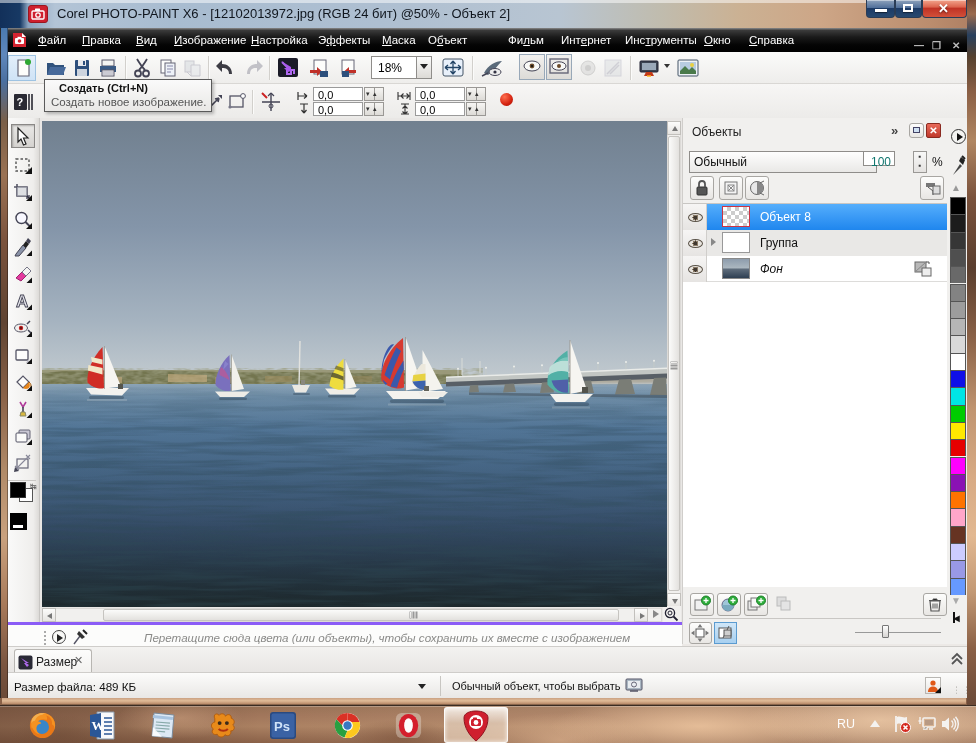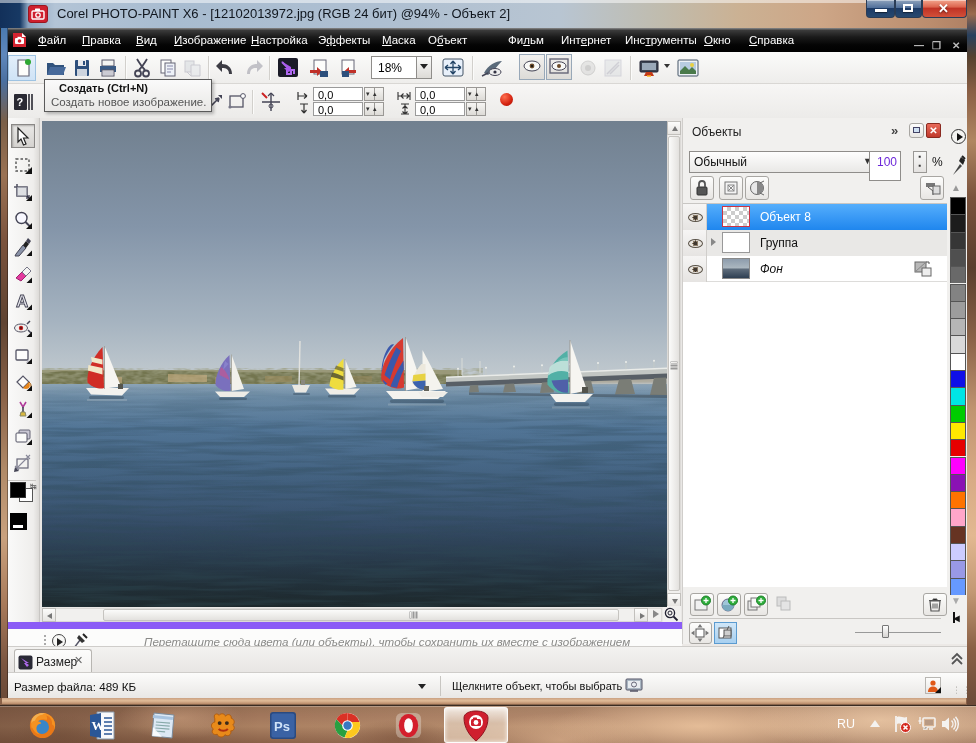--- a/index.html
+++ b/index.html
@@ -48,21 +48,21 @@
 .tbx{left:13px;width:20px;height:20px;}
 .sep{top:4px;width:1px;height:24px;background:#d2d0cc;box-shadow:1px 0 0 #fbfbfa;}
 .tbbtn{width:26px;height:26px;background:linear-gradient(#f2f1ef,#dddbd7);border:1px solid #98a8b8;}
 .pfl{width:16px;height:14px;}
 .spin{width:20px;height:14px;background:linear-gradient(#f6f5f3,#dddbd7);border:1px solid #9a9895;}
 .spin:before{content:"";position:absolute;left:9px;top:0;bottom:0;width:1px;background:#9a9895;}
 .spin:after{content:"\25BE\2009\25B4";position:absolute;left:1px;top:2px;font-size:7px;color:#333;letter-spacing:1px;}
 .sbtn{width:14px;height:14px;background:linear-gradient(#fcfcfb,#e6e4e1);border:1px solid #c2c0bc;}
 .tic{top:4px;width:31px;height:31px;}
 
-#traybar{left:0;top:622px;width:682px;height:25px;background:#fcfcfb;border-top:7px solid #8b5cf6;}
+#traybar{left:0;top:622px;width:682px;height:25px;background:#fcfcfb;border-top:3px solid #8b5cf6;}
 #tabbar{left:0;top:646px;width:968px;height:26px;background:linear-gradient(#f3f2f0,#e8e6e4);border-top:1px solid #cfcdca;}
 #statusbar{left:0;top:672px;width:968px;height:26px;background:linear-gradient(#fcfcfb,#e9e7e5);border-top:1px solid #cfcdca;}
 #winbottom{left:0;top:698px;width:968px;height:7px;background:linear-gradient(#caa183,#e0bb97 40%,#b88a68 85%,#5a4232);border-left:2px solid #8a6248;border-right:2px solid #8a6248;}
 #wallleft{left:0;top:28px;width:8px;height:670px;background:linear-gradient(#4a7ab0 0%,#5f88bc 4%,#4a6f9f 8%,#7a5f48 14%,#9a7254 22%,#7a523c 32%,#5f4432 44%,#8a6248 55%,#b08a68 66%,#c9a17e 76%,#a87a5a 86%,#7a5540 95%,#6b4a38 100%);border-left:1px solid #2a2a2a;border-right:1px solid rgba(0,0,0,.35);}
 #wallright{left:967px;top:0;width:9px;height:705px;background:linear-gradient(#7a4a36 0%,#9a6a4e 2%,#28405e 5%,#55412f 8%,#8a5f45 13%,#b08662 20%,#7a523c 28%,#5a3e2e 38%,#8a6248 48%,#c09470 58%,#d8ab85 68%,#e2b891 76%,#c29874 84%,#8a6046 92%,#6b4a38 100%);}
 
 #taskbar{left:0;top:705px;width:976px;height:38px;
 background:
  radial-gradient(200px 40px at 700px 20px,rgba(238,198,160,.8),rgba(238,198,160,0) 75%),
  radial-gradient(180px 40px at 880px 14px,rgba(240,205,170,.75),rgba(240,205,170,0) 75%),
@@ -81,21 +81,21 @@
   <div id="titlebar" class="abs">
     <div class="topsheen abs"></div>
     <div id="titleicon" class="abs">
         <svg width="18" height="16" viewBox="0 0 18 16" style="position:absolute;left:0px;top:0px;">
           <rect x="1" y="1" width="16" height="14" rx="2" fill="#cf1f2e"></rect>
           <rect x="3" y="5" width="12" height="8" rx="1" fill="none" stroke="#fff" stroke-width="1.4"></rect>
           <circle cx="9" cy="9" r="2.2" fill="none" stroke="#fff" stroke-width="1.3"></circle>
           <rect x="6" y="2.5" width="5" height="2.5" rx="0.5" fill="#fff"></rect>
         </svg>
       </div>
-    <div id="titletext" class="abs">Corel PHOTO-PAINT X6 - [12102013972.jpg (RGB 24 бит) @94% - Объект 2]</div>
+    <div id="titletext" class="abs">Corel PHOTO-PAINT X6 - [12102013972.jpg (RGB 24 бит) @50% - Объект 2]</div>
     <div id="btnmin" class="abs capbtn">
         <span style="position:absolute;left:8px;top:9px;width:12px;height:3px;background:#fff;box-shadow:0 1px 1px rgba(0,0,0,.5);"></span>
       </div>
     <div id="btnmax" class="abs capbtn">
         <span style="position:absolute;left:7px;top:4px;width:10px;height:8px;border:2px solid #fff;box-shadow:0 1px 1px rgba(0,0,0,.4);"></span>
       </div>
     <div id="btncls" class="abs capbtn">
         <span style="position:absolute;left:15px;top:1px;color:#fff;font-size:13px;font-weight:bold;text-shadow:0 1px 2px rgba(0,0,0,.5);">✕</span>
       </div>
   </div>
@@ -590,21 +590,21 @@
     <div class="abs" style="left:208px;top:5px;font-size:13px;color:#444;font-weight:bold;">»</div>
     <div class="abs dkbtn" style="left:226px;top:5px;width:15px;height:15px;">
         <span style="position:absolute;left:3px;top:3px;width:7px;height:6px;border:1px solid #446;background:#cfe0f2;"></span>
       </div>
     <div class="abs" style="left:243px;top:5px;width:15px;height:15px;background:linear-gradient(#e86a5a,#c0392b);border:1px solid #8a2a20;border-radius:2px;color:#fff;font-size:10px;font-weight:bold;text-align:center;line-height:13px;">✕</div>
 
     <div class="abs" style="left:6px;top:33px;width:188px;height:22px;background:linear-gradient(#fefefe,#e9e8e6);border:1px solid #8f8d8a;">
       <span style="position:absolute;left:4px;top:3px;font-size:12px;color:#111;">Обычный</span>
       <span style="position:absolute;right:4px;top:4px;font-size:9px;color:#333;">▼</span>
     </div>
-    <div class="abs" style="left:186px;top:33px;width:32px;height:30px;background:#fff;border:1px solid #8f8d8a;font-size:12px;color:#6d28d9;text-align:right;padding:3px 3px 0 0;">100</div>
+    <div class="abs" style="left:180px;top:33px;width:32px;height:15px;background:#fff;border:1px solid #8f8d8a;font-size:12px;color:#0f766e;text-align:right;padding:3px 3px 0 0;">100</div>
     <div class="abs" style="left:230px;top:33px;width:14px;height:22px;background:linear-gradient(#f8f8f7,#e4e2e0);border:1px solid #9a9895;font-size:8px;color:#333;text-align:center;line-height:9px;">▪<br>▪</div>
     <div class="abs" style="left:249px;top:37px;font-size:12px;color:#111;">%</div>
 
     <div class="abs dkbtn" style="left:7px;top:58px;width:24px;height:24px;"><svg width="22" height="22" viewBox="0 0 22 22">
           <rect x="6" y="10" width="10" height="8" rx="1" fill="#555" stroke="#333"></rect>
           <path d="M8 10 V7 a3 3 0 0 1 6 0 V10" fill="none" stroke="#555" stroke-width="1.8"></path>
         </svg></div>
     <div class="abs dkbtn" style="left:36px;top:58px;width:24px;height:24px;"><svg width="22" height="22" viewBox="0 0 22 22">
           <rect x="5" y="5" width="12" height="12" fill="#f4f4f4" stroke="#777"></rect>
           <rect x="8" y="8" width="6" height="6" fill="none" stroke="#888"></rect>
@@ -752,21 +752,21 @@
     </div>
     <div class="abs" style="left:0;top:26px;width:968px;height:0px;border-top:1px solid #b8b6b2;"></div>
     <div class="abs" style="left:950px;top:5px;"><svg width="14" height="14" viewBox="0 0 14 14">
           <path d="M2 7 L7 2 L12 7 M2 12 L7 7 L12 12" fill="none" stroke="#555" stroke-width="1.8"></path>
         </svg></div>
   </div>
   <div id="statusbar" class="abs">
     <div class="abs" style="left:14px;top:7px;font-size:11.6px;color:#111;">Размер файла: 489 КБ</div>
     <div class="abs" style="left:418px;top:11px;width:0;height:0;border-top:5px solid #222;border-left:4.5px solid transparent;border-right:4.5px solid transparent;"></div>
     <div class="abs" style="left:440px;top:3px;width:1px;height:20px;background:#c8c6c2;"></div>
-    <div class="abs" style="left:452px;top:7px;font-size:11px;color:#111;">Щелкните объект, чтобы выбрать</div>
+    <div class="abs" style="left:452px;top:7px;font-size:11px;color:#111;">Обычный объект, чтобы выбрать</div>
     <div class="abs" style="left:625px;top:4px;"><svg width="18" height="17" viewBox="0 0 18 17">
           <rect x="1" y="2" width="16" height="11" rx="1" fill="#aab6c2" stroke="#556"></rect>
           <rect x="3" y="4" width="12" height="7" fill="#e8ecf0"></rect>
           <circle cx="9" cy="7.5" r="2.5" fill="none" stroke="#667"></circle>
           <path d="M5 14 h8" stroke="#556" stroke-width="1.5"></path>
         </svg></div>
     <div class="abs" style="left:925px;top:4px;width:16px;height:17px;background:linear-gradient(#fdfdfc,#e8e6e3);border:1px solid #b8b6b2;">
       <svg style="position:absolute;left:1px;top:1px;" width="12" height="13" viewBox="0 0 12 13">
           <circle cx="6" cy="4" r="2.6" fill="#e05818"></circle>
           <path d="M1 13 C1 9 3.5 7.5 6 7.5 C8.5 7.5 11 9 11 13 Z" fill="#e05818"></path>

